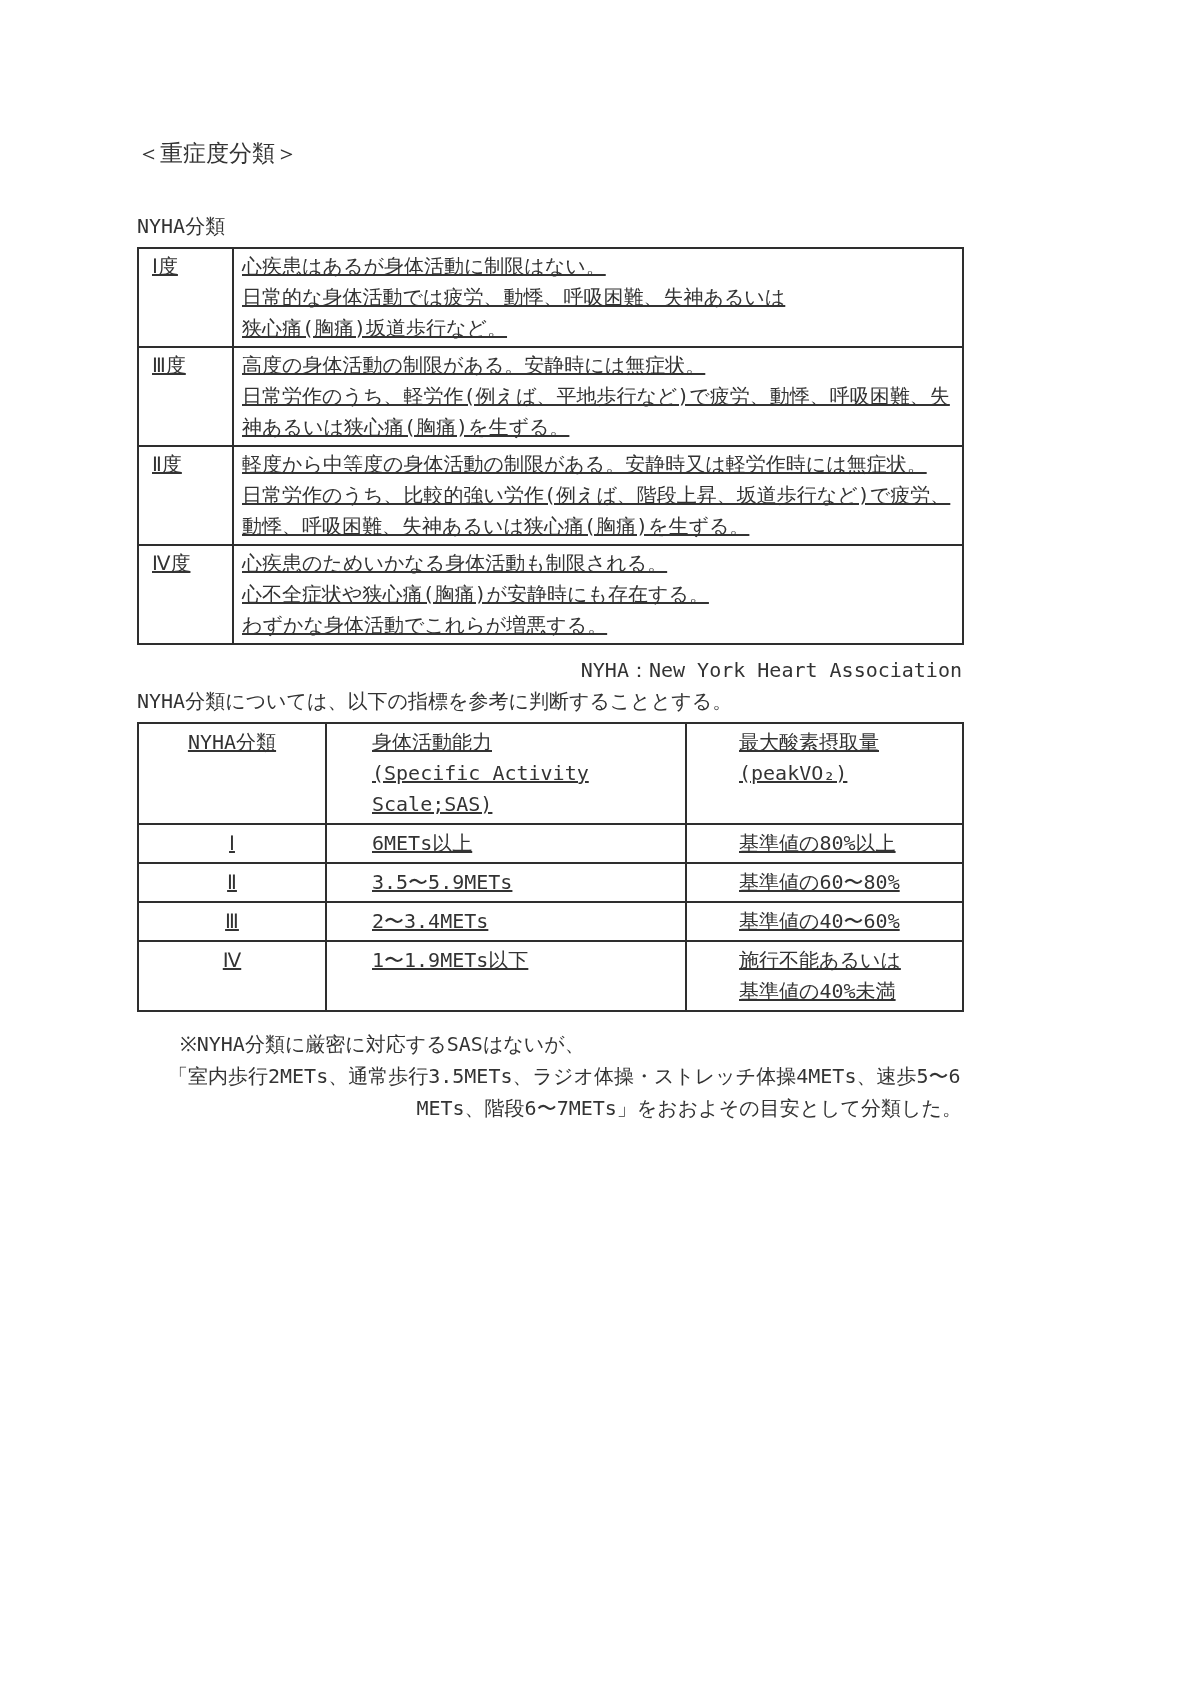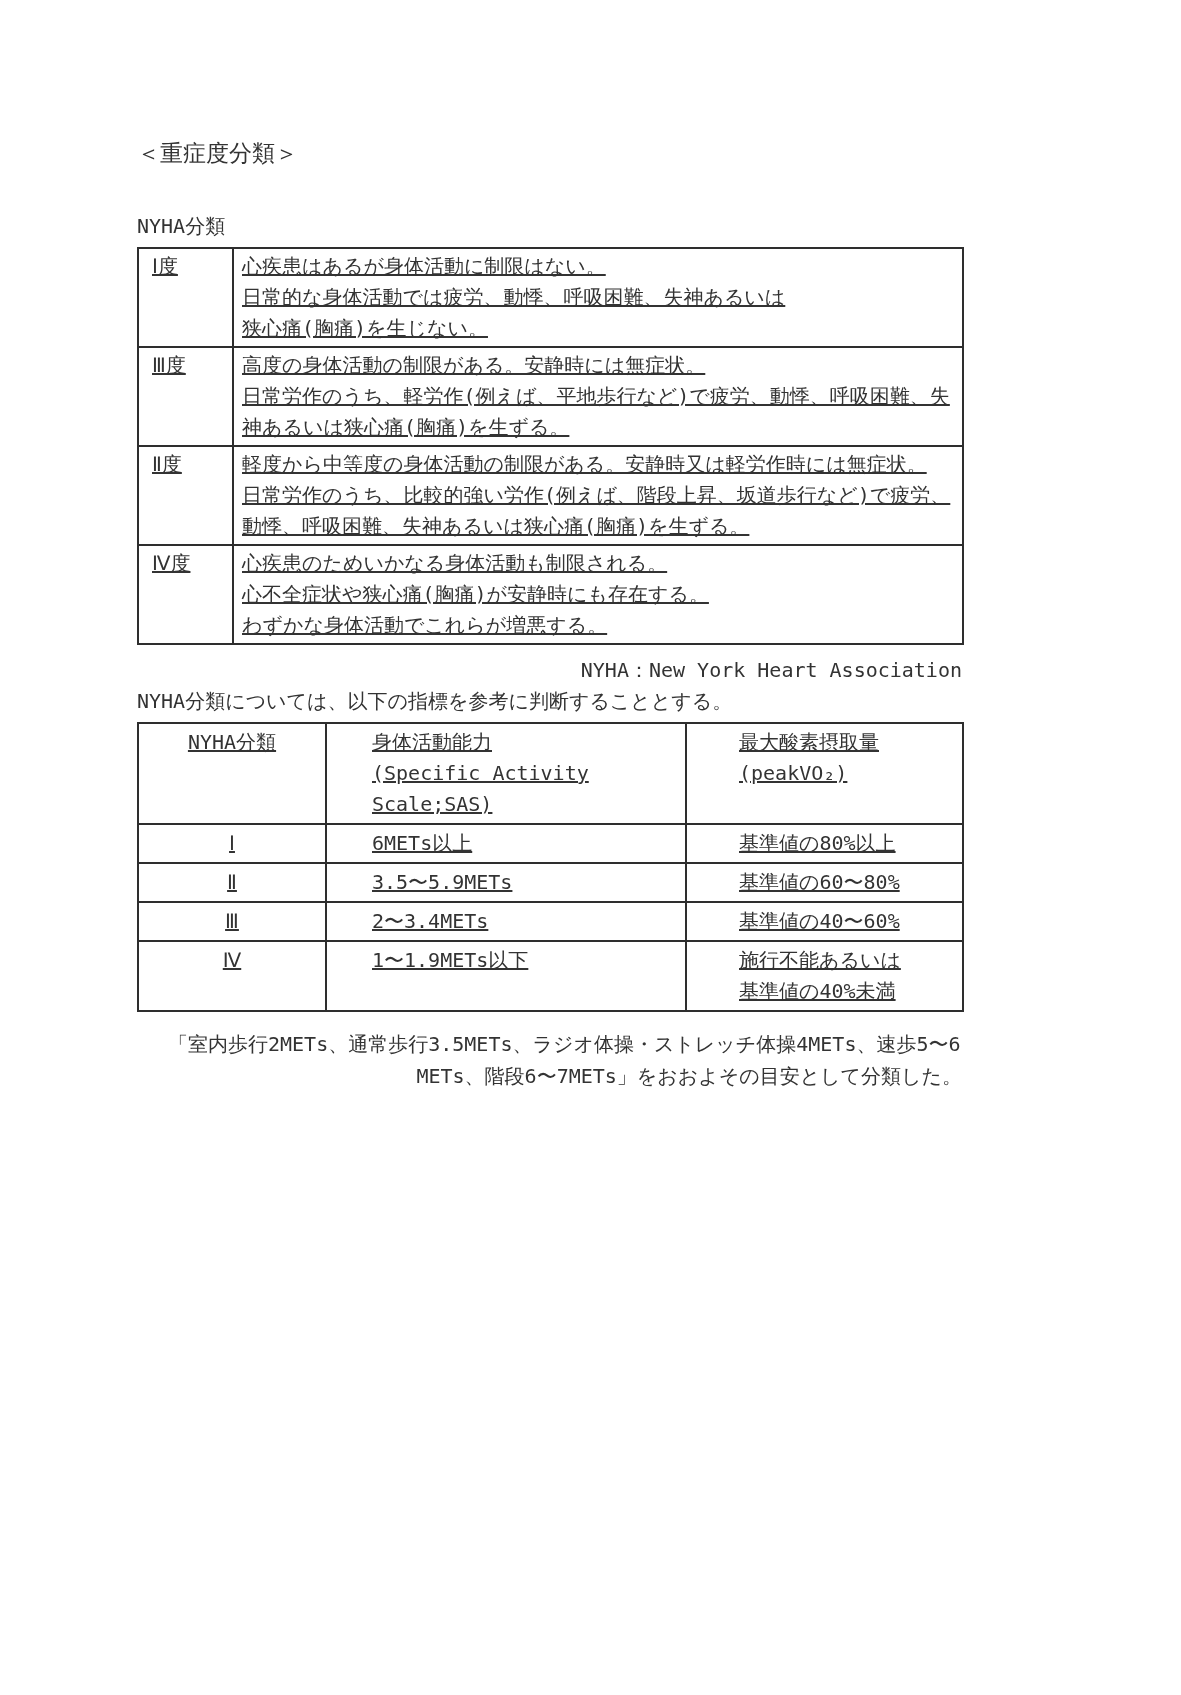--- a/index.html
+++ b/index.html
@@ -63,21 +63,21 @@
     <div class="title">＜重症度分類＞</div>
 
     <div class="tbl-label">NYHA分類</div>
 
     <table class="t1">
       <tbody>
         <tr>
           <td class="grade">Ⅰ度</td>
           <td class="desc">心疾患はあるが身体活動に制限はない。
 日常的な身体活動では疲労、動悸、呼吸困難、失神あるいは
-狭心痛(胸痛)を生じない。</td>
+狭心痛(胸痛)坂道歩行など。</td>
         </tr>
         <tr>
           <td class="grade">Ⅲ度</td>
           <td class="desc">高度の身体活動の制限がある。安静時には無症状。
 日常労作のうち、軽労作(例えば、平地歩行など)で疲労、動悸、呼吸困難、失
 神あるいは狭心痛(胸痛)を生ずる。</td>
         </tr>
         <tr>
           <td class="grade">Ⅱ度</td>
           <td class="desc">軽度から中等度の身体活動の制限がある。安静時又は軽労作時には無症状。
@@ -126,18 +126,19 @@
         <tr>
           <td class="c1">Ⅳ</td>
           <td class="c2">1〜1.9METs以下</td>
           <td class="c3">施行不能あるいは
 基準値の40%未満</td>
         </tr>
       </tbody>
     </table>
 
     <div class="note">
+      <div class="note-line n0">※NYHA分類に厳密に対応するSASはないが、</div>
       <div class="note-line n1">「室内歩行2METs、通常歩行3.5METs、ラジオ体操・ストレッチ体操4METs、速歩5〜6</div>
       <div class="note-line n2">METs、階段6〜7METs」をおおよその目安として分類した。</div>
     </div>
 
   </div>
 </div>
 
 </body></html>

